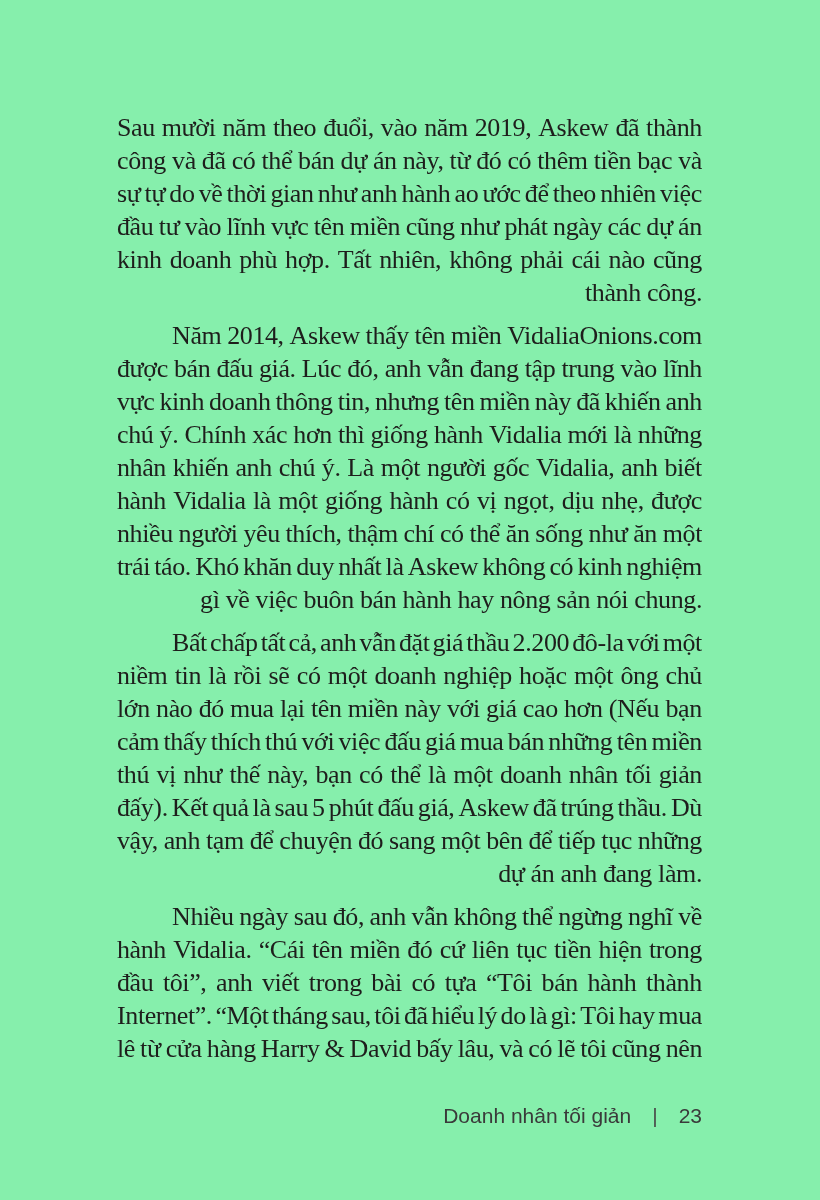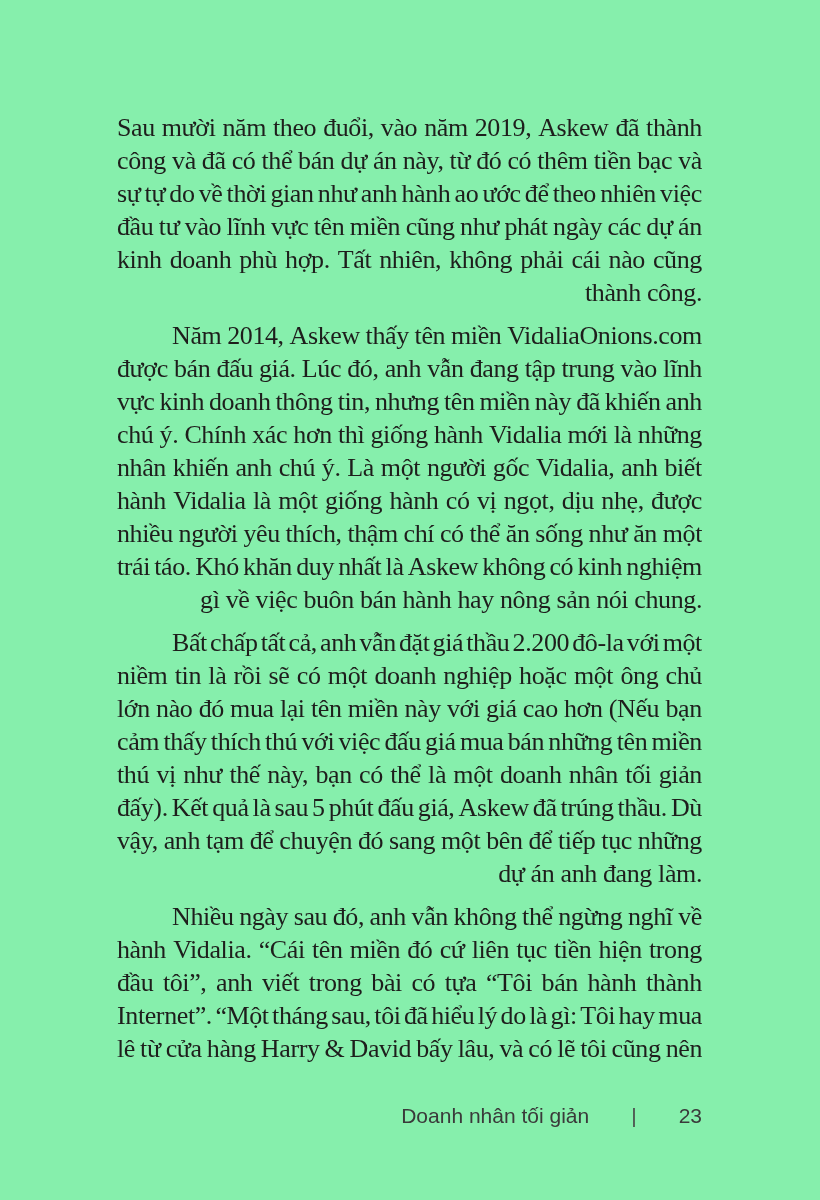--- a/index.html
+++ b/index.html
@@ -430,18 +430,18 @@
           <span>và</span>
           <span>có</span>
           <span>lẽ</span>
           <span>tôi</span>
           <span>cũng</span>
           <span>nên</span>
         </div>
       </div>
     </div>
 
-  <div class="footer" style="color: rgb(58, 58, 58); gap: 42px;">
+  <div class="footer" style="color: rgb(58, 58, 58);">
     <span>Doanh nhân tối giản</span>
     <span class="sep">|</span>
     <span>23</span>
   </div>
 </div>
 
 </body></html>

